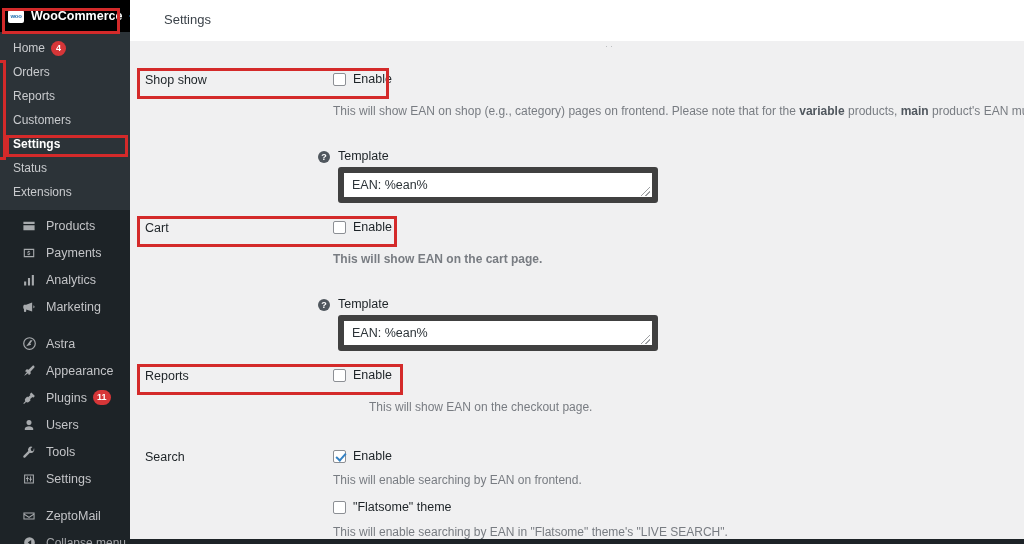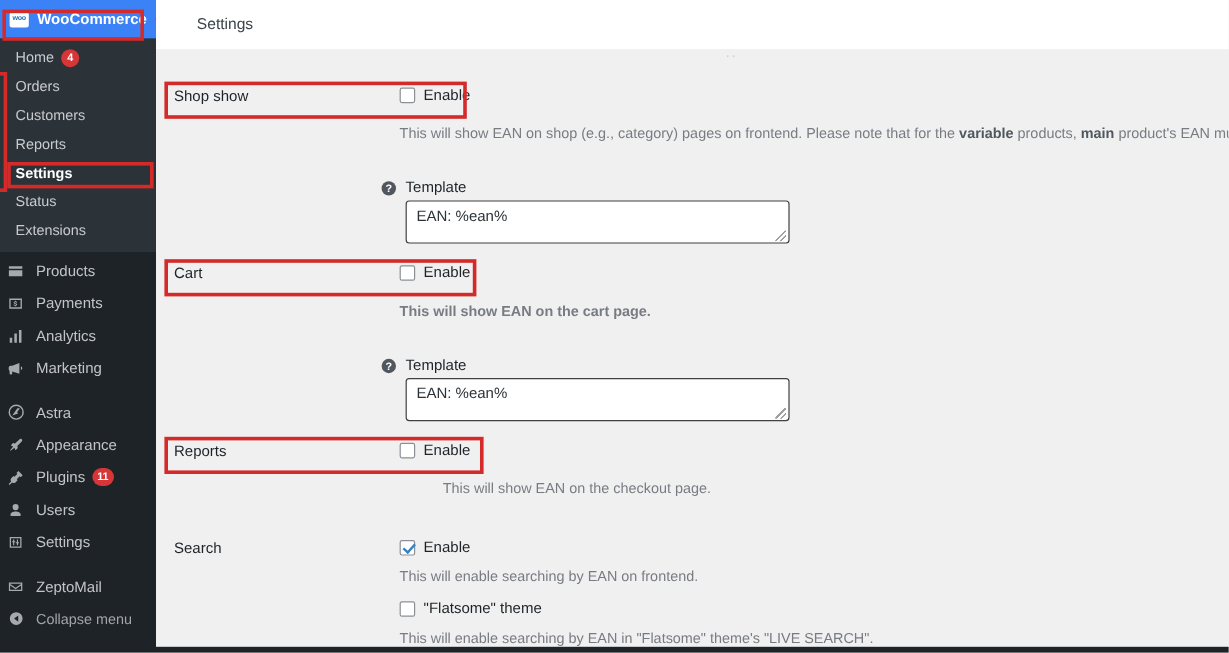--- a/index.html
+++ b/index.html
@@ -21,21 +21,21 @@
     color: #c3c4c7;
     font-size: 12px;
     overflow: hidden;
   }
 
   .wc-head {
     position: relative;
     height: 32px;
     display: flex; align-items: center;
     padding-left: 8px;
-    background: #3b82f6;
+    background: #000000;
     color: #fff;
     font-weight: bold;
     font-size: 12.5px;
   }
   .wc-logo {
     width: 16px; height: 13px;
     background: #fff;
     border-radius: 2px;
     margin-right: 7px;
     display: flex; align-items: center; justify-content: center;
@@ -73,21 +73,21 @@
     color: #fff;
     border-radius: 9px;
     font-size: 9px; font-weight: bold;
     line-height: 1;
   }
 
   .menu { padding-top: 2px; }
   .menu-item {
     display: flex; align-items: center;
     height: 27px;
-    padding-left: 4px;
+    padding-left: 20px;
     font-size: 12.5px;
     color: #c3c4c7;
     white-space: nowrap;
   }
   .menu-item .ico {
     width: 18px; height: 18px; margin-right: 8px;
     display: flex; align-items: center; justify-content: center;
     flex: none;
     color: #a7aaad;
   }
@@ -163,21 +163,21 @@
     line-height: 1;
   }
   .tpl-label {
     position: absolute; left: 20px; top: 0px;
     font-size: 12.5px; color: #1d2327; text-align: right;
   }
   .tpl-box {
     position: absolute; left: 20px; top: 18px;
     width: 320px; height: 36px;
     background: #fff;
-    border: 1px solid #404040;
+    border: 6px solid #404040;
     border-radius: 3px;
     font-size: 12.5px; color: #2c3338;
     padding: 5px 8px;
     overflow: hidden;
   }
   .tpl-grip {
     position: absolute; right: 2px; bottom: 1px;
     width: 9px; height: 9px;
     background:
       linear-gradient(135deg, transparent 0 45%, #9ea0a3 45% 55%, transparent 55% 100%),
@@ -213,24 +213,24 @@
 
     <div class="submenu">
       <div class="sub-item">
         <span>Home</span>
         <span class="badge">4</span>
       </div>
       <div class="sub-item">
         <span>Orders</span>
       </div>
       <div class="sub-item">
+        <span>Reports</span>
+      </div>
+      <div class="sub-item">
         <span>Customers</span>
-      </div>
-      <div class="sub-item">
-        <span>Reports</span>
       </div>
       <div class="sub-item current">
         <span>Settings</span>
       </div>
       <div class="sub-item">
         <span>Status</span>
       </div>
       <div class="sub-item">
         <span>Extensions</span>
       </div>
@@ -306,20 +306,28 @@
 
       <div class="menu-item">
         <span class="ico">
           <svg class="gi" width="14" height="14" viewBox="0 0 20 20">
               <path d="M10 10.2a3.6 3.6 0 1 0 0-7.2 3.6 3.6 0 0 0 0 7.2zm0 1.5c-3 0-6 1.5-6 3.4V17h12v-1.9c0-1.9-3-3.4-6-3.4z"></path>
             </svg>
         </span>
         <span>Users</span>
       </div>
 
+      <div class="menu-item">
+        <span class="ico">
+          <svg class="gi" width="14" height="14" viewBox="0 0 20 20">
+              <path d="M17.3 5.1a4.6 4.6 0 0 1-6 6L4.6 17.8a1.7 1.7 0 0 1-2.4-2.4l6.7-6.7a4.6 4.6 0 0 1 6-6l-2.6 2.6.8 2.8 2.8.8 1.4-4.8z"></path>
+            </svg>
+        </span>
+        <span>Tools</span>
+      </div>
 
       <div class="menu-item">
         <span class="ico">
           <svg class="gi" width="14" height="14" viewBox="0 0 20 20">
               <path d="M3 3.5h14v13H3v-13zm1.5 1.5v10h11V5h-11zM7 6.5h1.4v7H7v-7zm-1.2 2.2h3.8v1.2H5.8V8.7zM11.5 6.5h1.4v7h-1.4v-7zm-1.2 3.3h3.8V11h-3.8V9.8z"></path>
             </svg>
         </span>
         <span>Settings</span>
       </div>
 

